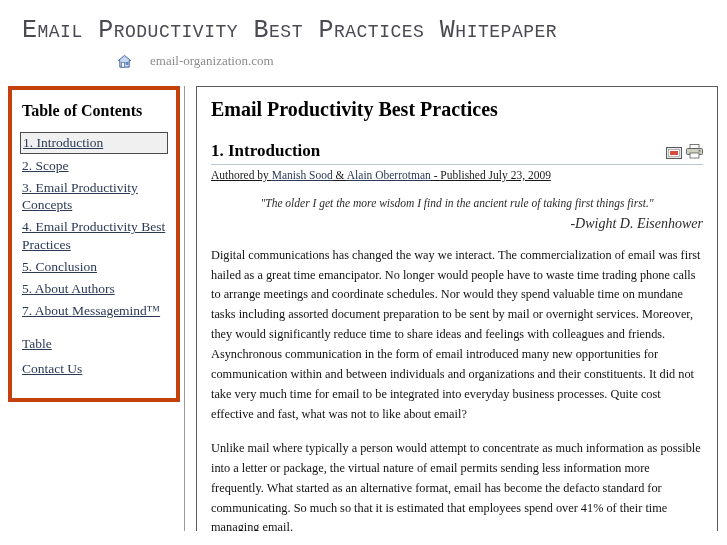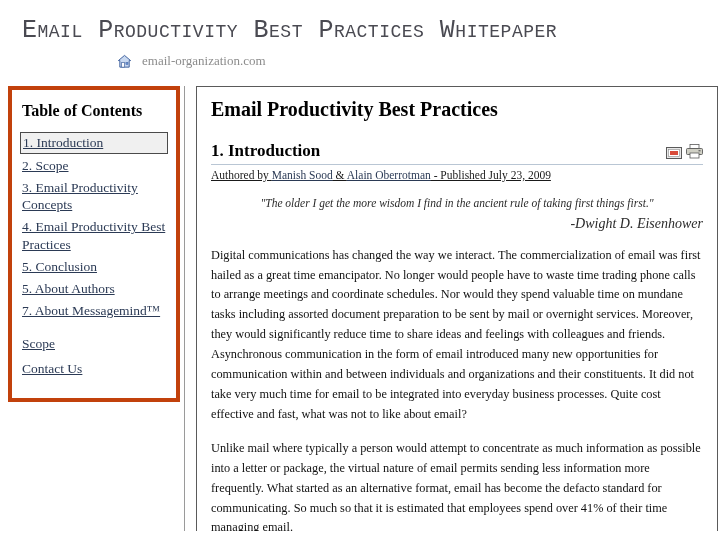--- a/index.html
+++ b/index.html
@@ -23,21 +23,21 @@
     font-size: 25px;
     letter-spacing: 0.5px;
     color: #4a4a52;
     line-height: 1;
     white-space: nowrap;
   }
   .site-url-row {
     margin: 10px 0 0 95px;
     display: flex;
     align-items: center;
-    gap: 10px;
+    gap: 18px;
     text-align: center;
   }
   .house-icon {
     width: 15px;
     height: 15px;
     display: block;
   }
   .site-url {
     font-size: 13px;
     color: #8c8c8c;
@@ -214,21 +214,21 @@
       </li>
       <li>
         <a href="#" class="toc-link">5. About Authors</a>
       </li>
       <li>
         <a href="#" class="toc-link">7. About Messagemind™</a>
       </li>
     </ul>
 
     <div class="toc-extra">
-      <a href="#" class="toc-link">Scope</a>
+      <a href="#" class="toc-link">Table</a>
       <a href="#" class="toc-link">Contact Us</a>
     </div>
   </div>
 
   <div class="content">
 
     <h1 class="doc-title">Email Productivity Best Practices</h1>
 
     <div class="section-row">
       <h2 class="section-heading">1. Introduction</h2>

